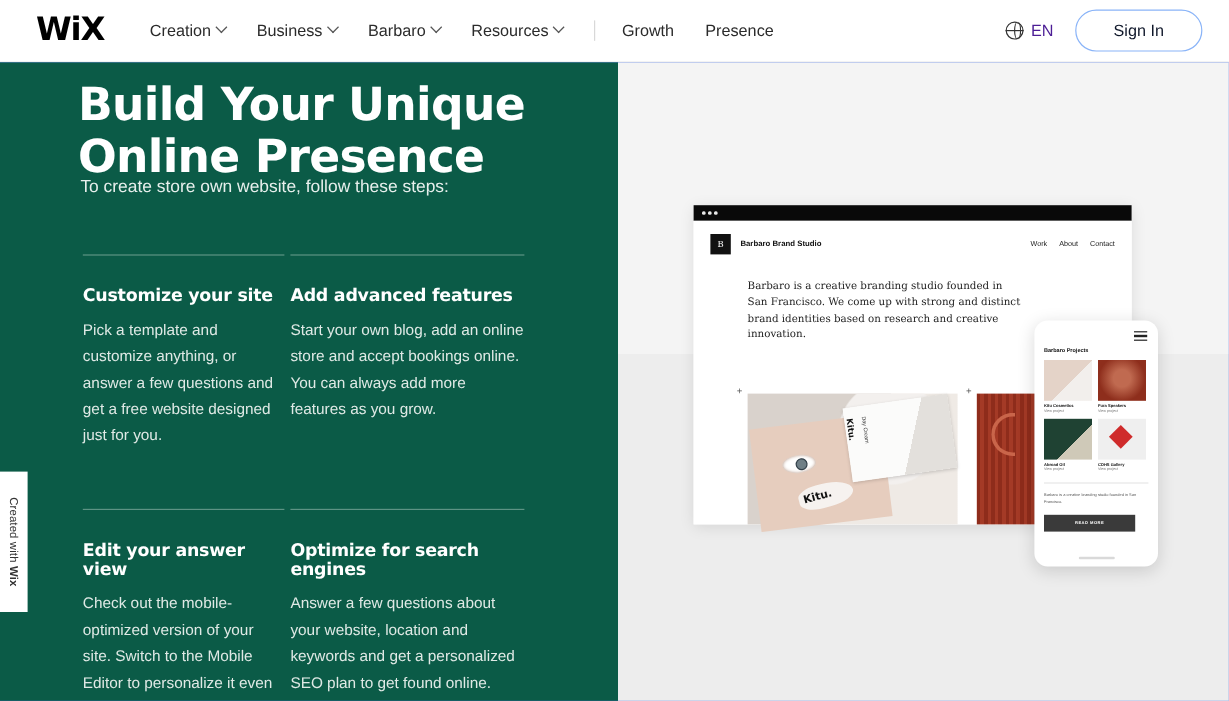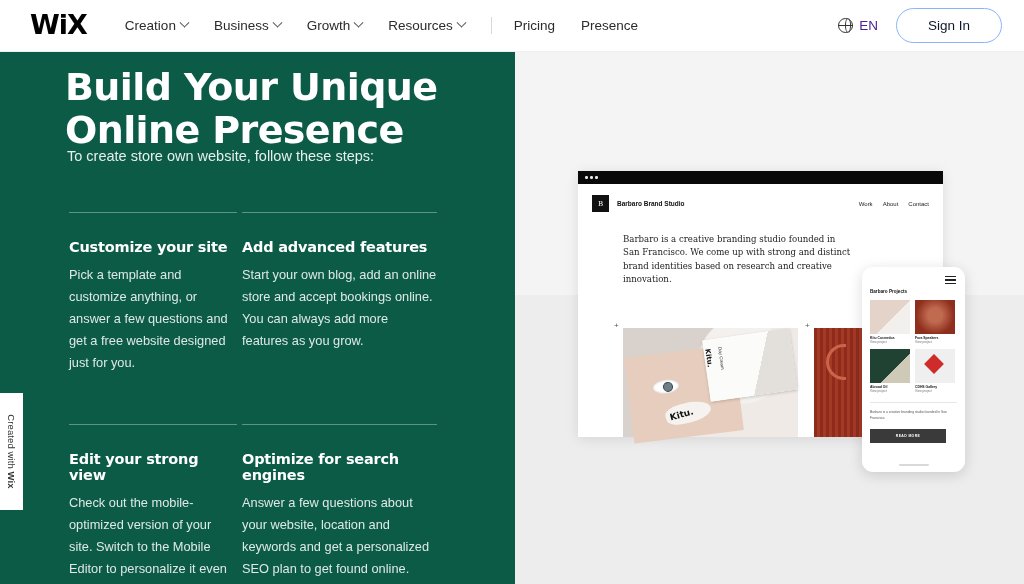--- a/index.html
+++ b/index.html
@@ -276,29 +276,29 @@
   <nav class="nav">
     <div class="nav-item">
       <span>Creation</span>
       <span class="caret"></span>
     </div>
     <div class="nav-item">
       <span>Business</span>
       <span class="caret"></span>
     </div>
     <div class="nav-item">
-      <span>Growth</span>
+      <span>Barbaro</span>
       <span class="caret"></span>
     </div>
     <div class="nav-item">
       <span>Resources</span>
       <span class="caret"></span>
     </div>
     <div class="nav-divider"></div>
-    <div class="nav-item">Pricing</div>
+    <div class="nav-item">Growth</div>
     <div class="nav-item">Presence</div>
   </nav>
 
   <div class="header-right">
     <div class="globe"></div>
     <div class="lang">EN</div>
     <button class="signin">Sign In</button>
   </div>
 </div>
 
@@ -320,21 +320,21 @@
       <div class="step-title">Customize your site</div>
       <div class="step-body">Pick a template and customize anything, or answer a few questions and get a free website designed just for you.</div>
     </div>
     <div class="step wide">
       <div class="step-rule"></div>
       <div class="step-title">Add advanced features</div>
       <div class="step-body">Start your own blog, add an online store and accept bookings online. You can always add more features as you grow.</div>
     </div>
     <div class="step">
       <div class="step-rule"></div>
-      <div class="step-title">Edit your strong view</div>
+      <div class="step-title">Edit your answer view</div>
       <div class="step-body">Check out the mobile-optimized version of your site. Switch to the Mobile Editor to personalize it even more.</div>
     </div>
     <div class="step wide">
       <div class="step-rule"></div>
       <div class="step-title">Optimize for search engines</div>
       <div class="step-body">Answer a few questions about your website, location and keywords and get a personalized SEO plan to get found online.</div>
     </div>
   </div>
 
 

